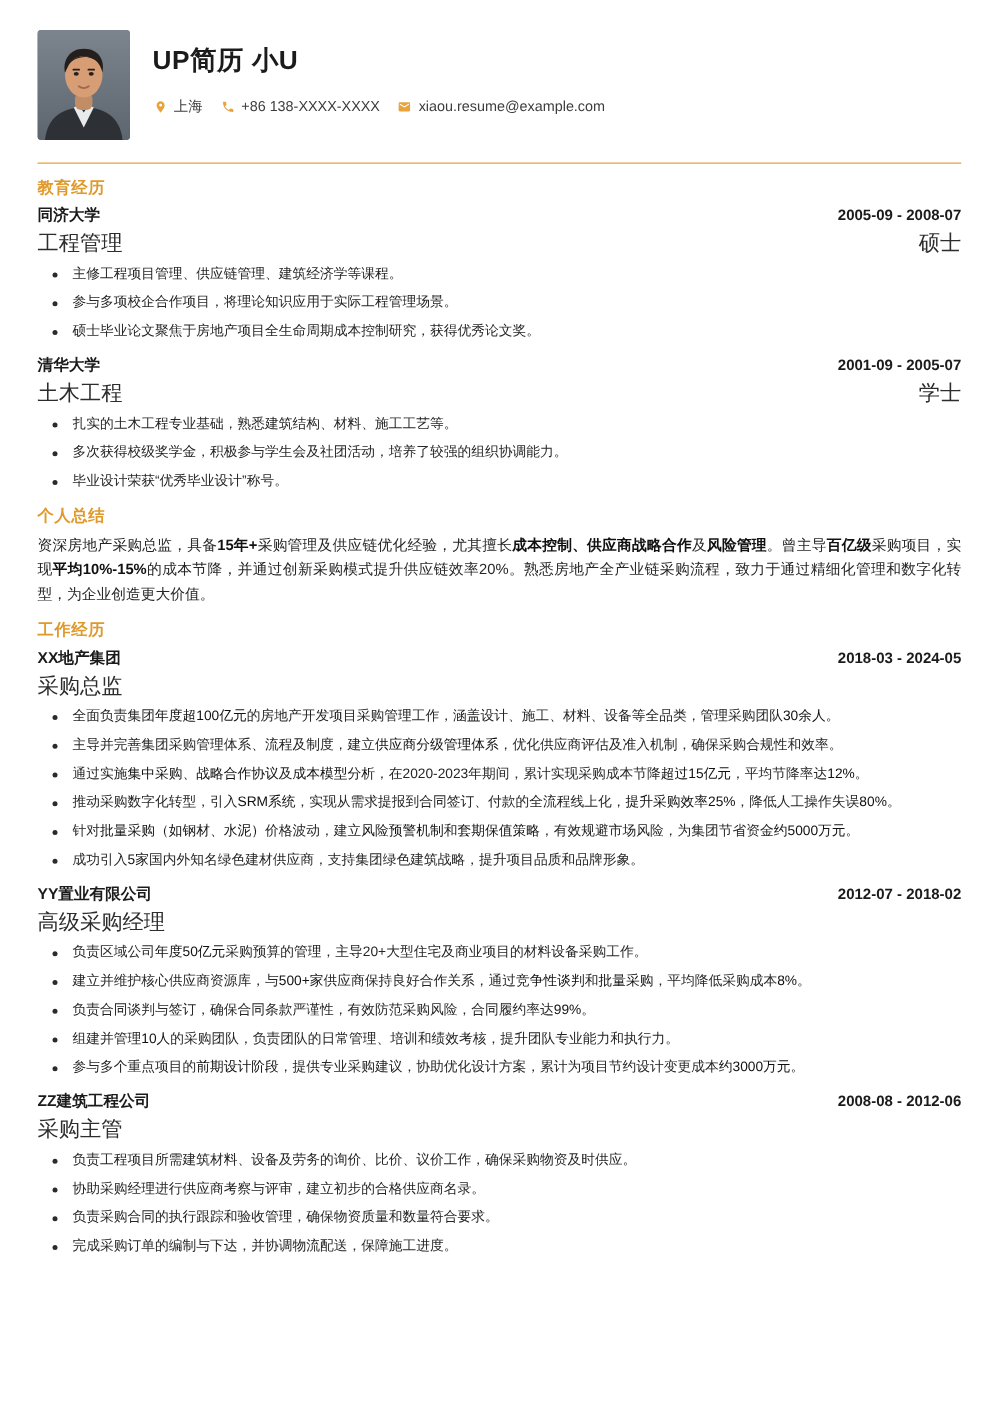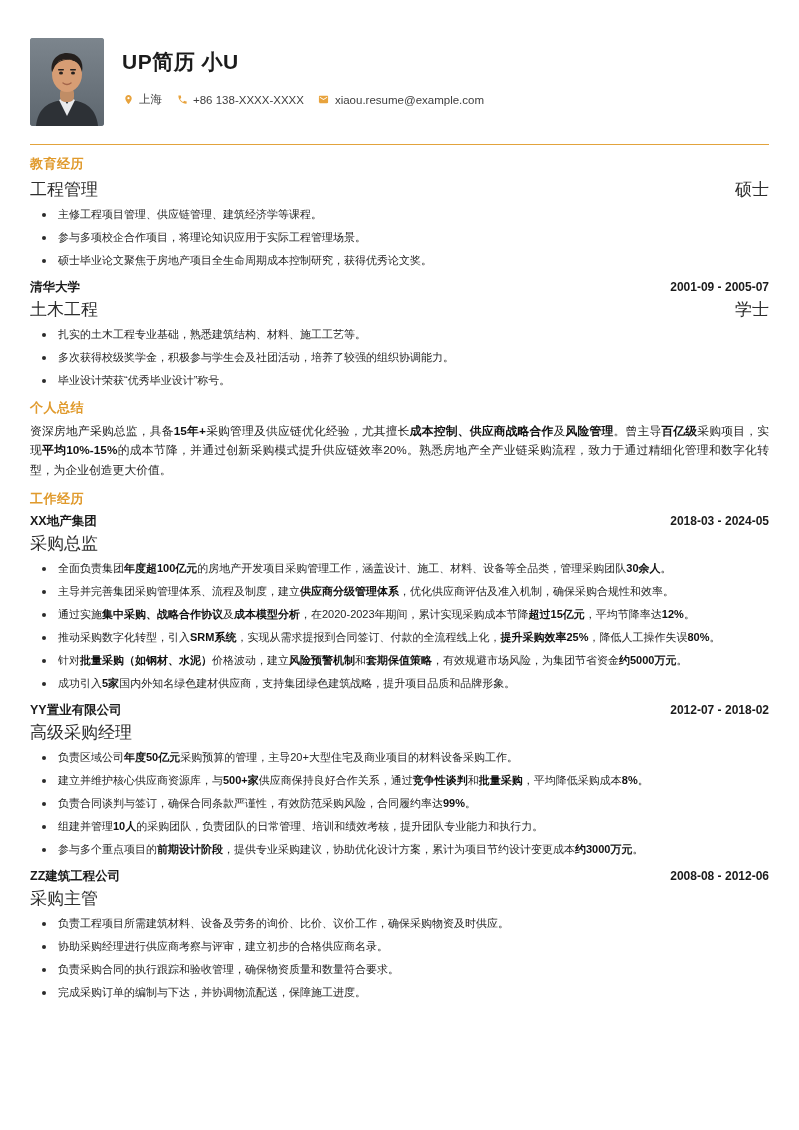--- a/index.html
+++ b/index.html
@@ -10,21 +10,21 @@
   body {
     font-family: "Liberation Sans", "DejaVu Sans", sans-serif;
     color: #222222;
     -webkit-font-smoothing: antialiased;
   }
   .page {
     width: 799px;
     min-height: 1130px;
     box-sizing: border-box;
     background: #ffffff;
-    padding: 38px 30px 10px 30px;
+    padding: 24px 30px 10px 30px;
     position: relative;
   }
 
   
   .header {
     display: flex;
     align-items: flex-start;
     gap: 18px;
     padding-bottom: 14px;
   }
@@ -135,21 +135,21 @@
   ul.bullets > li::before {
     content: "";
     position: absolute;
     left: 12px;
     top: 7px;
     width: 4px;
     height: 4px;
     border-radius: 50%;
     background: #2b2b2b;
   }
-  ul.bullets > li b { font-weight: bold; color: #111; }
+  ul.bullets > li b { font-weight: normal; color: #111; }
 
   .summary-text {
     font-size: 11.8px;
     line-height: 1.62;
     color: #262626;
     text-align: justify;
     margin: 3px 0 0 0;
   }
   .summary-text b { font-weight: bold; color: #111; }
 
@@ -225,20 +225,24 @@
       </div>
     </div>
   </div>
 
   <hr class="header-rule">
 
   <div id="sections-root">
       <div class="section">
         <div class="section-title">教育经历</div>
         <div class="entry">
+          <div class="entry-head">
+            <span class="entry-org">同济大学</span>
+            <span class="entry-date">2005-09 - 2008-07</span>
+          </div>
           <div class="entry-sub">
             <span>工程管理</span>
             <span class="entry-degree">硕士</span>
           </div>
           <ul class="bullets">
             <li>主修工程项目管理、供应链管理、建筑经济学等课程。</li>
             <li>参与多项校企合作项目，将理论知识应用于实际工程管理场景。</li>
             <li>硕士毕业论文聚焦于房地产项目全生命周期成本控制研究，获得优秀论文奖。</li>
           </ul>
         </div>

